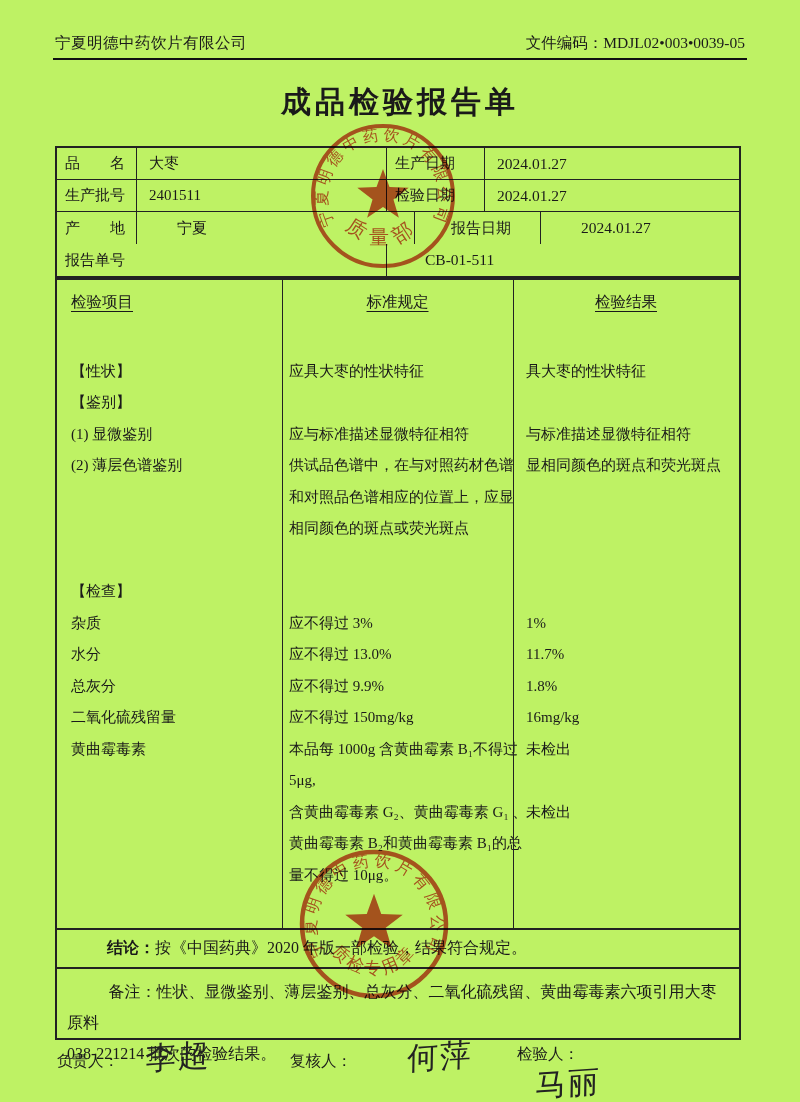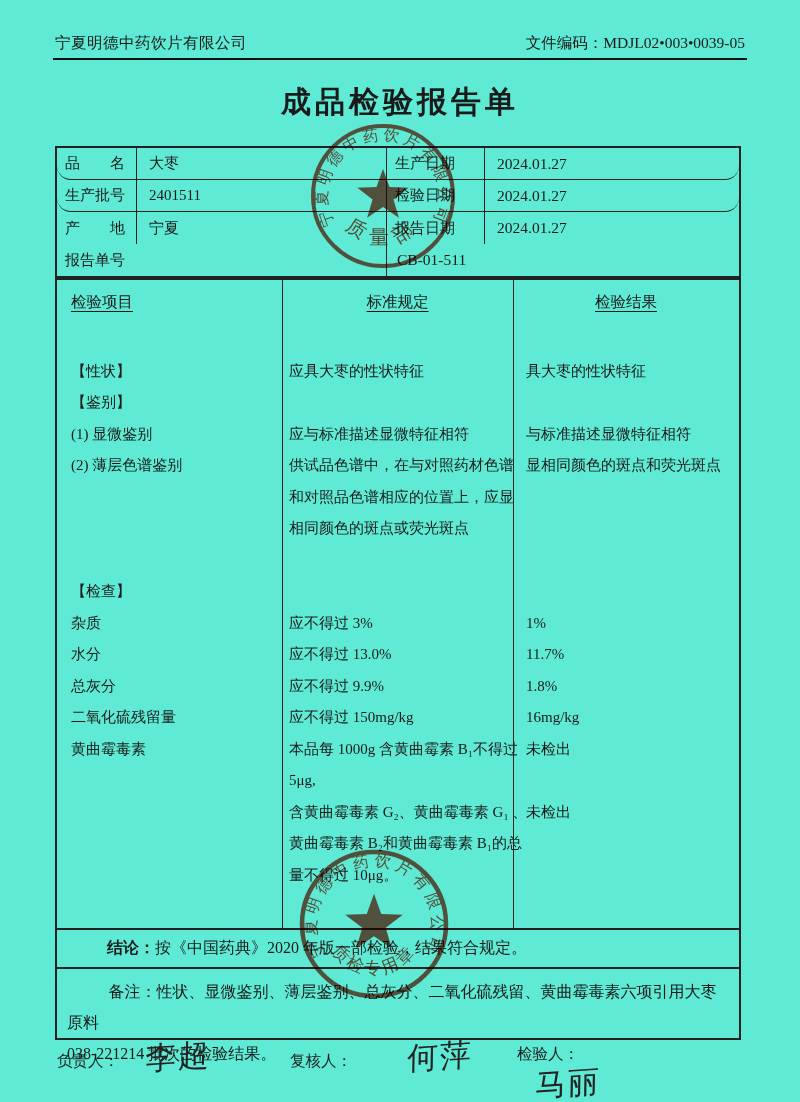--- a/index.html
+++ b/index.html
@@ -1,33 +1,33 @@
 <!DOCTYPE html>
 <html style="--stamp-color: #d8402f;"><head>
 <meta charset="utf-8">
 <style>
   * { margin:0; padding:0; box-sizing:border-box; }
   html,body { background:#e8e8e8; }
   .page {
     position:relative; width:800px; height:1102px; margin:0 auto;
-    background:#5eead4; color:#1a1a1a;
+    background:#bef264; color:#1a1a1a;
     font-family:"Liberation Serif","DejaVu Serif",serif;
     font-size:15px; overflow:hidden;
   }
   
   .company { position:absolute; left:55px; top:33px; font-size:15.5px; letter-spacing:.5px; }
   .doccode { position:absolute; right:55px; top:33px; font-size:15.5px; }
   .hrule   { position:absolute; left:53px; top:58px; width:694px; height:2px; background:#111; }
   .title   { position:absolute; left:0; top:82px; width:100%; text-align:center;
              font-size:30px; font-weight:700; letter-spacing:4px; }
   
   .info-table { position:absolute; left:55px; top:146px; width:686px; height:132px;
                 border:2px solid #222; }
-  .irow { display:flex; height:32px; border-bottom:1px solid #222;border-radius:14px; }
-  .irow:last-child { border-bottom:none; }
+  .irow { display:flex; height:32px; border-bottom:1px solid #222; }
+  .irow:last-child { border-bottom:none;gap:28px; }
   .ic { display:flex; align-items:center; padding-left:8px; border-right:1px solid #222;
         height:100%; overflow:hidden; white-space:nowrap; }
   .ic:last-child { border-right:none; }
   .ic-label  { width:80px; }
   .ic-value  { width:250px; padding-left:12px; }
   .ic-label2 { width:98px; }
   .ic-value2 { flex:1; padding-left:12px; font-size:15.5px; }
   .ic-rlabel { width:330px; }
   .ic-rvalue { flex:1; padding-left:10px; font-size:15.5px; }
   

